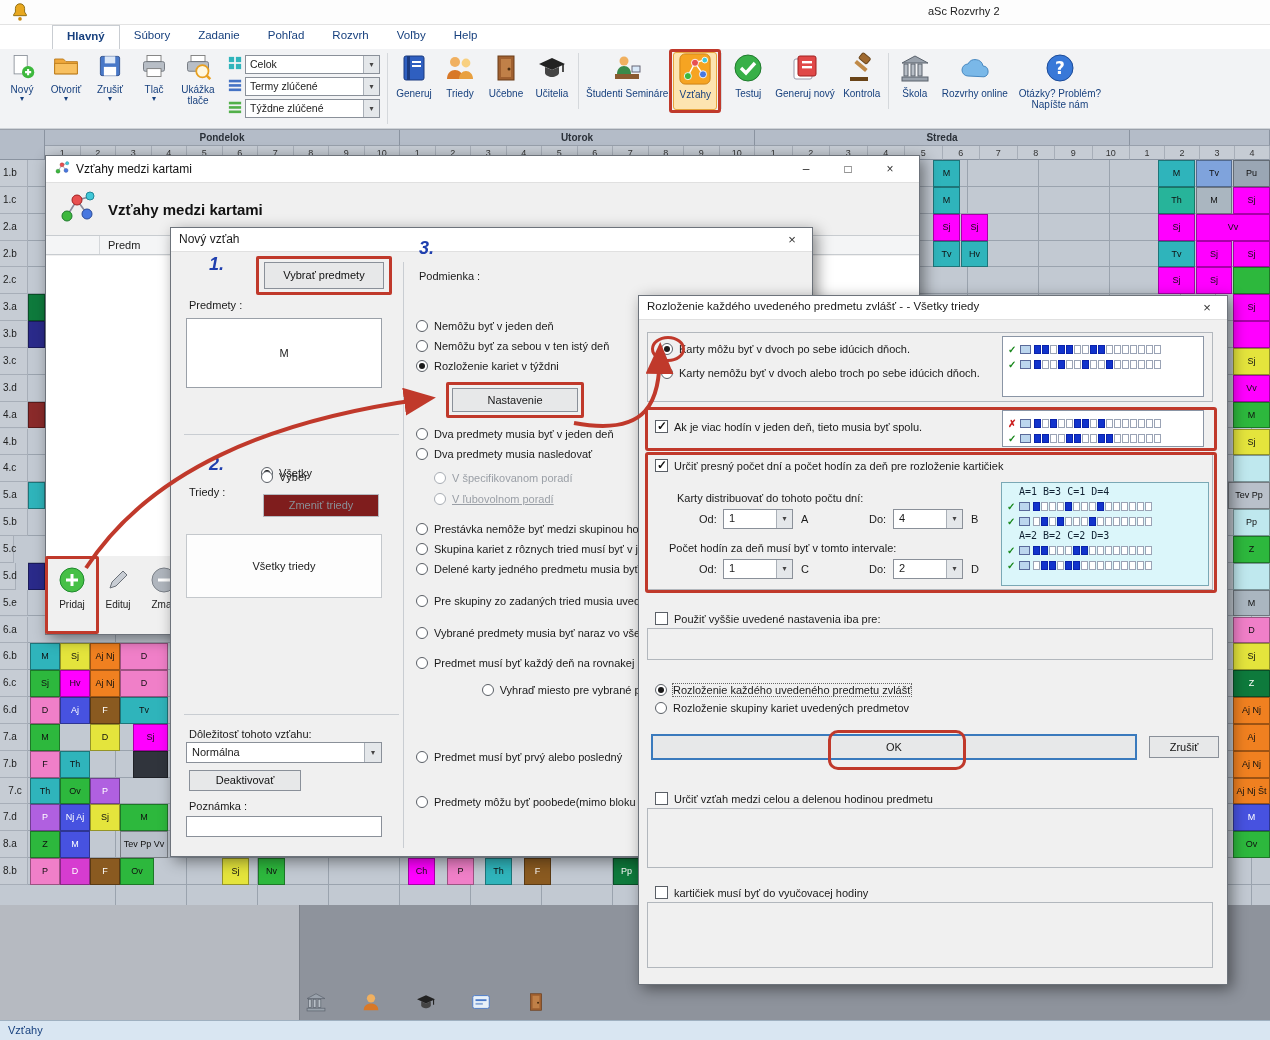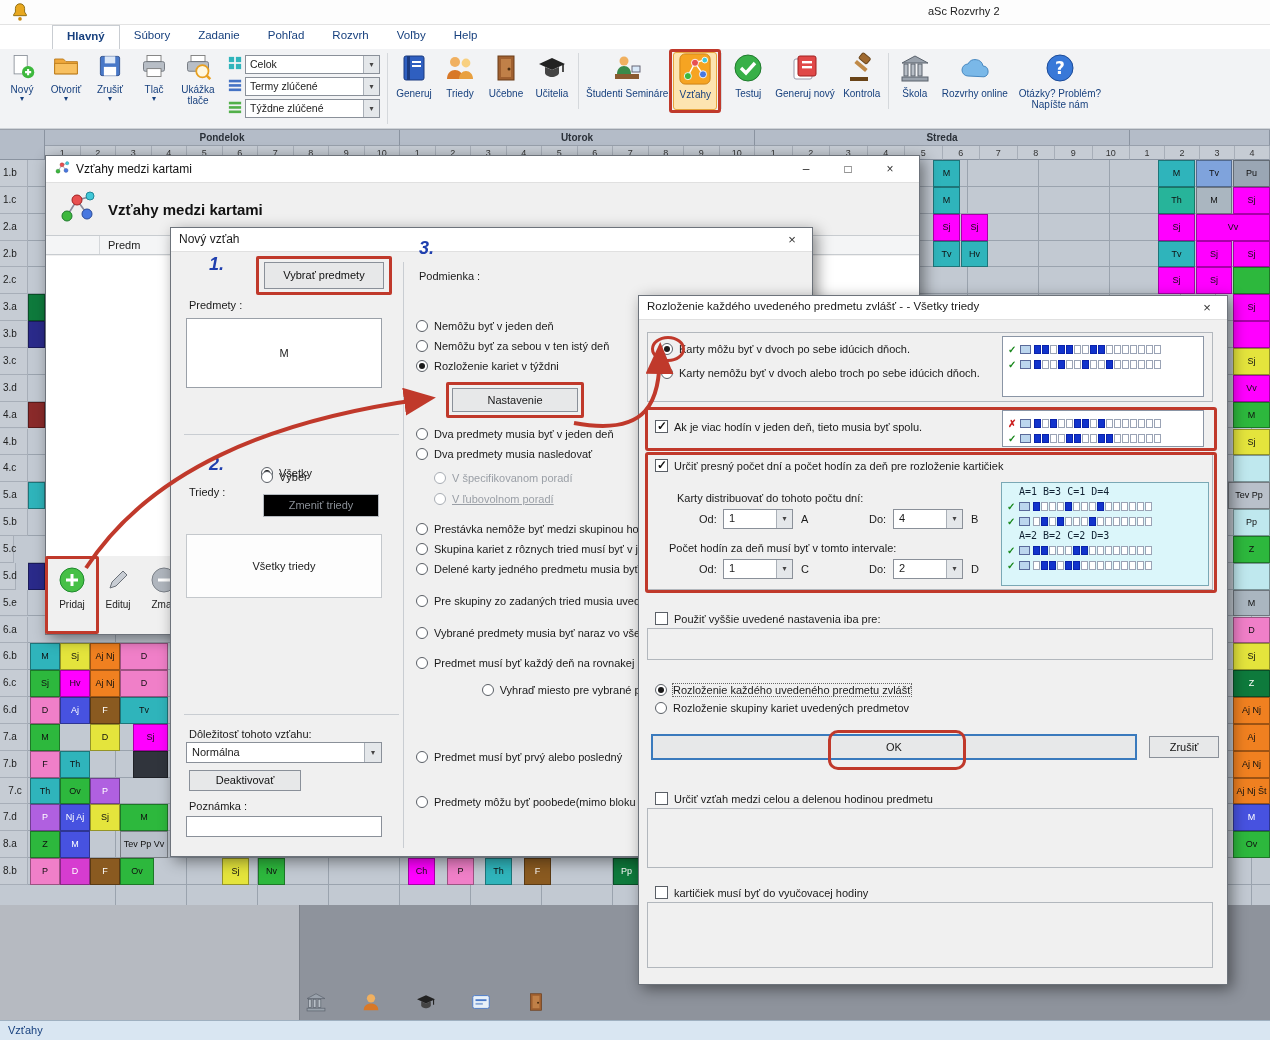--- a/index.html
+++ b/index.html
@@ -78,21 +78,21 @@
   .d1btn { position:relative; width:44px; height:70px; display:flex; flex-direction:column; align-items:center; font-size:10px; color:#222; }
   .d1btn svg { width:28px; height:28px; margin:6px 0 3px; }
   .d1btn.hl::after { content:""; position:absolute; inset:-4px -5px; border:3px solid #c0392b; border-radius:2px;}
 
   
   .d2 { left:170px; top:227px; width:643px; height:630px; z-index:20; }
   .wtitle2 { position:relative; height:24px; background:#fff; border-bottom:1px solid #e0e0e0; font-size:12px; padding:4px 8px; }
   .stepnum { position:absolute; font-size:18px; font-weight:bold; font-style:italic; color:#1f3fae; }
   .l11 { position:absolute; font-size:11px; color:#1a1a1a; }
   .btn { position:absolute; background:#e7e8e9; border:1px solid #8a9099; font-size:11px; color:#111; text-align:center; }
-  .btn.dis { color:#8a8f96; background:#000000; border-color:#b5bac0;}
+  .btn.dis { color:#8a8f96; background:#7f1d1d; border-color:#b5bac0;}
   .s1 { left:38px; top:26px; } .s2 { left:38px; top:226px; } .s3 { left:248px; top:10px; }
   .b-vybrat { left:93px; top:34px; width:120px; height:27px; line-height:25px;}
   .b-vybrat::after { content:""; position:absolute; inset:-7px -9px; border:3px solid #c0392b; border-radius:2px;}
   .lp { left:18px; top:71px; }
   .lb-pred { position:absolute; left:15px; top:90px; width:196px; height:70px; background:#fff; border:1px solid #9aa0a8; display:flex; align-items:center; justify-content:center; font-size:11px;}
   .r-vsetky { position:absolute; left:90px; top:236px; } .r-vyber { position:absolute; left:90px; top:240px; }
   .rrow { display:flex; align-items:center; height:18px; font-size:11px; white-space:nowrap;}
   .lt { left:18px; top:258px; }
   .b-zmenit { left:92px; top:266px; width:116px; height:23px; line-height:21px;}
   .allclasses { position:absolute; left:15px; top:306px; width:196px; height:64px; background:#fdfdfd; border:1px solid #c4c8cc; display:flex; align-items:center; justify-content:center; font-size:11px;}

